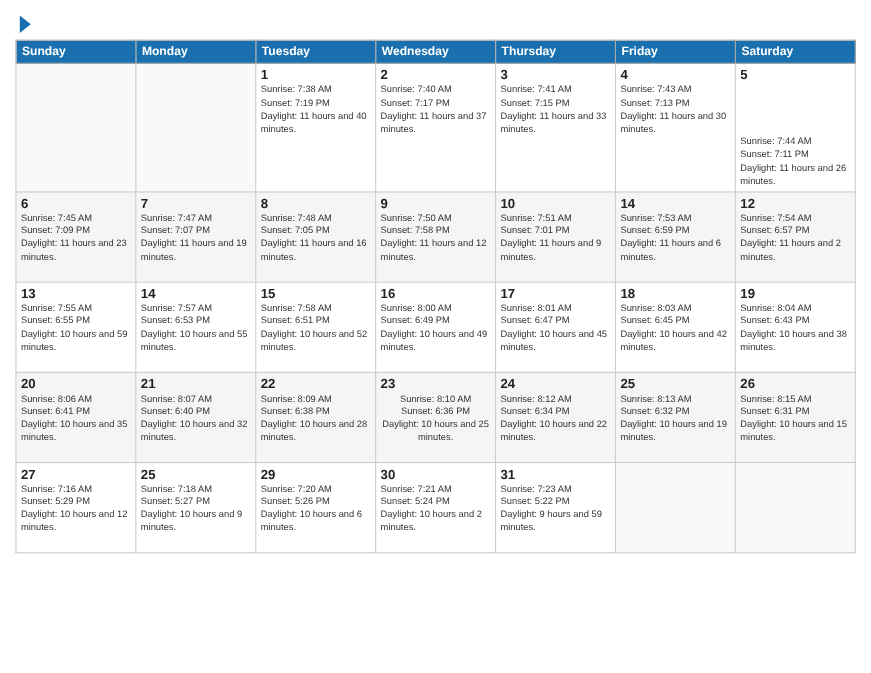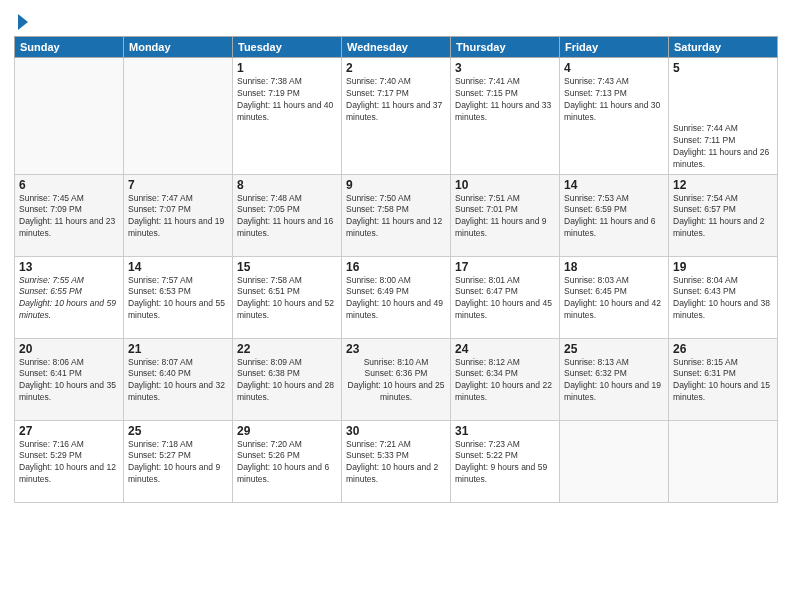--- a/index.html
+++ b/index.html
@@ -206,21 +206,21 @@
           <td>
             <span class="day-number">12</span>
             <div class="day-info" style="white-space: pre-line;">Sunrise: 7:54 AM
 Sunset: 6:57 PM
 Daylight: 11 hours and 2 minutes.</div>
           </td>
         </tr>
         <tr>
           <td>
             <span class="day-number">13</span>
-            <div class="day-info" style="white-space: pre-line; font-style: italic;">Sunrise: 7:55 AM
+            <div class="day-info" style="white-space: pre-line;">Sunrise: 7:55 AM
 Sunset: 6:55 PM
 Daylight: 10 hours and 59 minutes.</div>
           </td>
           <td>
             <span class="day-number">14</span>
             <div class="day-info" style="white-space: pre-line;">Sunrise: 7:57 AM
 Sunset: 6:53 PM
 Daylight: 10 hours and 55 minutes.</div>
           </td>
           <td>
@@ -313,21 +313,21 @@
           </td>
           <td>
             <span class="day-number">29</span>
             <div class="day-info" style="white-space: pre-line;">Sunrise: 7:20 AM
 Sunset: 5:26 PM
 Daylight: 10 hours and 6 minutes.</div>
           </td>
           <td>
             <span class="day-number">30</span>
             <div class="day-info" style="white-space: pre-line;">Sunrise: 7:21 AM
-Sunset: 5:33 PM
+Sunset: 5:24 PM
 Daylight: 10 hours and 2 minutes.</div>
           </td>
           <td>
             <span class="day-number">31</span>
             <div class="day-info" style="white-space: pre-line;">Sunrise: 7:23 AM
 Sunset: 5:22 PM
 Daylight: 9 hours and 59 minutes.</div>
           </td>
           <td class="empty-cell"></td>
           <td class="empty-cell"></td>

